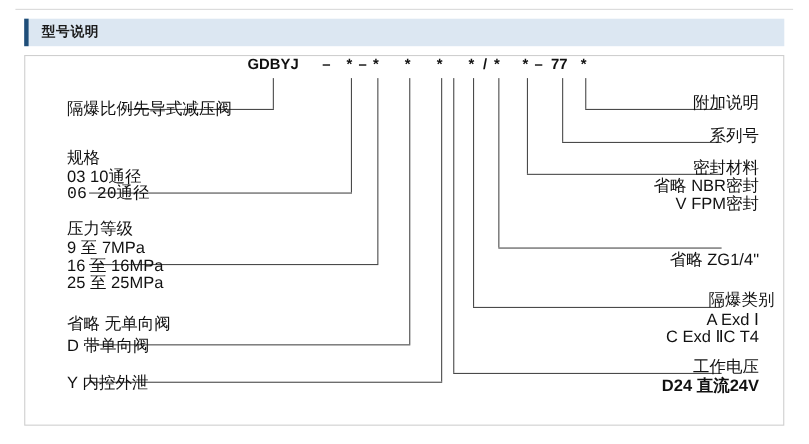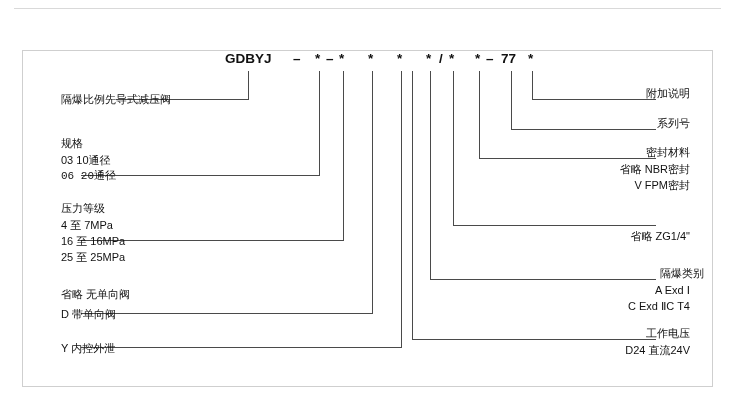--- a/index.html
+++ b/index.html
@@ -78,34 +78,37 @@
   
   .ln {
     position: absolute;
     background: #4a4a4a;
   }
   .ln.v { width: 1px; }
   .ln.h { height: 1px; }
   
   .lbl {
     position: absolute;
-    font-size: 11px;
+    font-size: 15px;
     color: #111;
     white-space: nowrap;
     line-height: 15px;
   }
   .lbl.r { text-align: right; }
 </style>
 </head>
 <body>
 
 <div class="page">
 
   <div class="top-rule"></div>
 
+  <div class="section-header">
+    <div class="title">型号说明</div>
+  </div>
 
   <div class="panel">
 
     <div class="code-row">
       <span class="code-seg" style="left:202px;">GDBYJ</span>
       <span class="code-seg" style="left:270px;">–</span>
       <span class="code-seg" style="left:292px;">*</span>
       <span class="code-seg" style="left:303px;">–</span>
       <span class="code-seg" style="left:316px;">*</span>
       <span class="code-seg" style="left:345px;">*</span>
@@ -152,21 +155,21 @@
     <div class="ln v" style="left:389px; top:20px; height:268px;"></div>
     <div class="ln h" style="left:389px; top:288px; width:244px;"></div>
 
     <div class="lbl" style="left:38px; top:41px;">隔爆比例先导式减压阀</div>
 
     <div class="lbl" style="left:38px; top:85px;">规格</div>
     <div class="lbl" style="left:38px; top:102px;">03  10通径</div>
     <div class="lbl" style="left:38px; top:118px;font-family:Liberation Mono, monospace;">06  20通径</div>
 
     <div class="lbl" style="left:38px; top:150px;">压力等级</div>
-    <div class="lbl" style="left:38px; top:167px;">4     至 7MPa</div>
+    <div class="lbl" style="left:38px; top:167px;">9     至 7MPa</div>
     <div class="lbl" style="left:38px; top:183px;">16   至 16MPa</div>
     <div class="lbl" style="left:38px; top:199px;">25   至 25MPa</div>
 
     <div class="lbl" style="left:38px; top:236px;">省略  无单向阀</div>
     <div class="lbl" style="left:38px; top:256px;">D       带单向阀</div>
 
     <div class="lbl" style="left:38px; top:290px;">Y       内控外泄</div>
 
     <div class="lbl r" style="right:22px; top:35px;">附加说明</div>
 
@@ -176,16 +179,16 @@
     <div class="lbl r" style="right:22px; top:111px;">省略  NBR密封</div>
     <div class="lbl r" style="right:22px; top:127px;">V       FPM密封</div>
 
     <div class="lbl r" style="right:22px; top:178px;">省略   ZG1/4"</div>
 
     <div class="lbl r" style="right:8px; top:215px;font-family:Liberation Serif, serif;">隔爆类别</div>
     <div class="lbl r" style="right:22px; top:232px;">A        Exd Ⅰ</div>
     <div class="lbl r" style="right:22px; top:248px;">C  Exd ⅡC T4</div>
 
     <div class="lbl r" style="right:22px; top:275px;">工作电压</div>
-    <div class="lbl r" style="right:22px; top:292px;">D24    直流24V</div>
+    <div class="lbl r" style="right:22px; top:292px;font-weight:bold;">D24    直流24V</div>
 
   </div>
 </div>
 
 </body></html>

